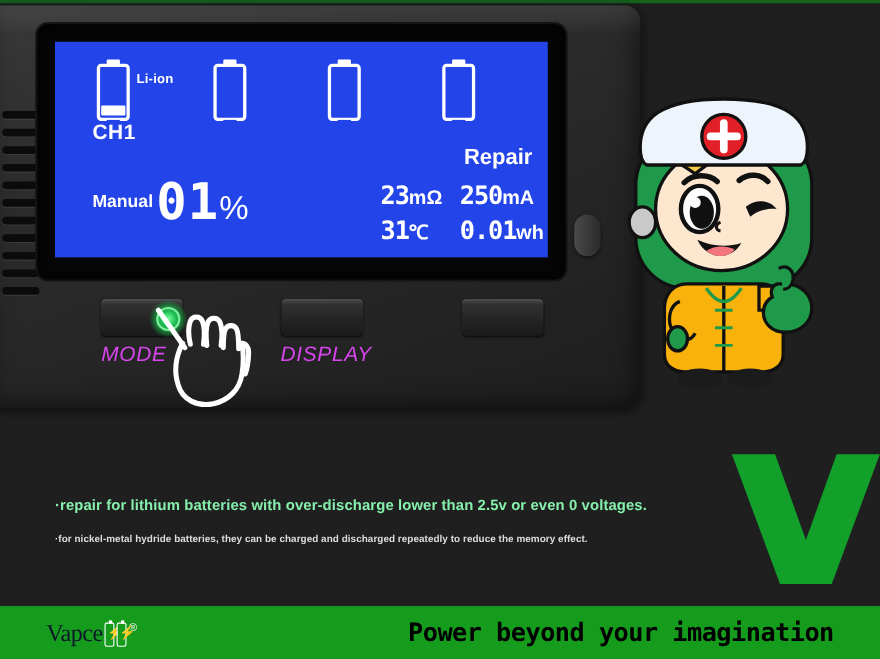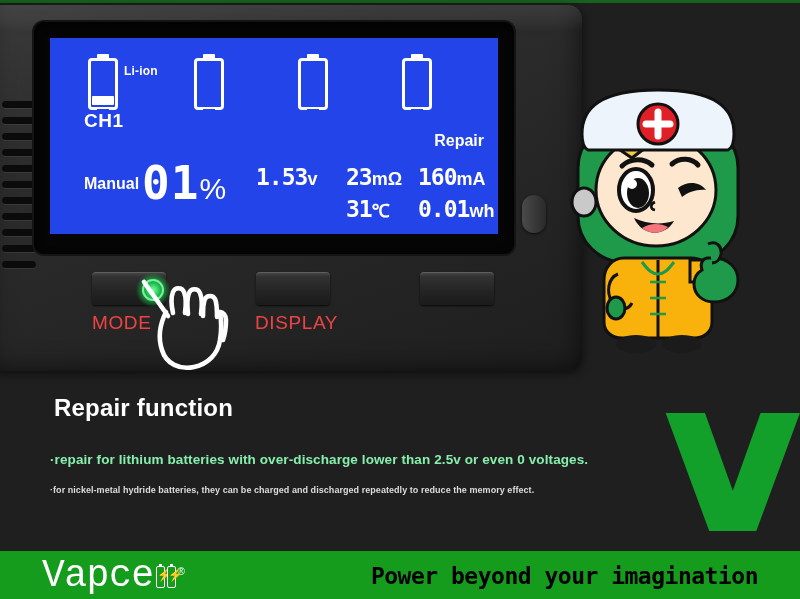--- a/index.html
+++ b/index.html
@@ -53,21 +53,21 @@
   .batt{position:absolute;top:16px;width:30px;height:56px;}
   .batt .cap{position:absolute;left:9px;top:0;width:12px;height:5px;background:#fff;border-radius:1px 1px 0 0;}
   .batt .body{position:absolute;left:0;top:4px;width:100%;height:52px;border:3px solid #fff;border-radius:4px;box-sizing:border-box;}
   .batt .notch{position:absolute;left:9px;bottom:-4px;width:12px;height:5px;background:#2244e8;}
   .batt .fill{position:absolute;left:4px;bottom:5px;width:22px;height:9px;background:#fff;border-radius:1px;}
 
   .b1{left:38px;} .b2{left:144px;} .b3{left:248px;} .b4{left:352px;}
 
   .liion{position:absolute;left:74px;top:26px;font-size:12px;font-weight:700;letter-spacing:.2px;}
   .ch1{position:absolute;left:34px;top:72px;font-size:19px;font-weight:600;letter-spacing:.5px;}
-  .repair-tag{position:absolute;right:14px;top:94px;font-size:16px;font-weight:600;}
+  .repair-tag{position:absolute;right:14px;top:94px;font-size:20px;font-weight:600;}
   .manual{position:absolute;left:34px;top:137px;font-size:16px;font-weight:600;}
 
   .pct{position:absolute;left:92px;top:122px;font-size:46px;line-height:46px;letter-spacing:1px;}
   .pct .seg{font-family:"DejaVu Sans Mono",monospace;font-weight:700;font-style:normal;}
   .pct .unit{font-size:30px;font-weight:400;}
 
   .col{position:absolute;font-size:23px;line-height:30px;}
   .col .seg{font-family:"DejaVu Sans Mono",monospace;font-weight:700;letter-spacing:-1px;}
   .col .u{font-family:"Liberation Sans",sans-serif;font-size:18px;font-weight:600;letter-spacing:0;}
   .c1{left:206px;top:124px;}
@@ -75,42 +75,42 @@
   .c3{left:368px;top:124px;}
 
   
   .btn{
      position:absolute;top:272px;width:74px;height:33px;border-radius:4px;
      background:linear-gradient(180deg,#4a4a4a 0%,#323232 14%,#232323 60%,#1b1b1b 100%);
      box-shadow:0 1px 2px rgba(0,0,0,.8), 0 1px 0 rgba(255,255,255,.12) inset;
   }
   .btn.b-mode{left:92px;} .btn.b-disp{left:256px;} .btn.b-curr{left:420px;}
 
-  .btn-label{position:absolute;top:312px;font-size:19px;color:#ef4444;letter-spacing:.6px;font-weight:400;}
+  .btn-label{position:absolute;top:312px;font-size:19px;color:#d946ef;letter-spacing:.6px;font-weight:400;font-style:italic;}
   .l-mode{left:92px;} .l-disp{left:243px;margin-left:12px;} .l-curr{left:408px;}
 
   .ripple{position:absolute;left:136px;top:273px;width:34px;height:34px;border-radius:50%;
      background:radial-gradient(circle,#7dffa0 0%,#1fc255 28%,rgba(20,160,60,.55) 54%,rgba(20,140,50,0) 72%);}
   .ripple:after{content:"";position:absolute;left:6px;top:6px;width:22px;height:22px;border-radius:50%;
      border:2px solid rgba(140,255,170,.85);box-sizing:border-box;}
 
   .cursor{position:absolute;left:126px;top:268px;width:108px;height:104px;}
 
   
   .mascot{position:absolute;left:538px;top:62px;width:240px;height:300px;}
 
   
   .headline{position:absolute;left:54px;top:394px;font-size:24px;font-weight:700;color:#fff;letter-spacing:.2px;}
   .bullet1{position:absolute;left:50px;top:452px;font-size:13.5px;font-weight:700;color:#86efac;letter-spacing:.1px;}
   .bullet2{position:absolute;left:50px;top:485px;font-size:9px;font-weight:700;color:#ddd;letter-spacing:.05px;}
 
   
   .footer{position:absolute;left:0;bottom:0;width:800px;height:48px;background:#159c1d;}
   .logo{position:absolute;left:42px;bottom:8px;height:34px;display:flex;align-items:flex-end;}
-  .logo-text{font-size:38px;font-weight:500;color:#ffffff;font-family:Liberation Mono, monospace;letter-spacing:-.5px;line-height:31px;}
+  .logo-text{font-size:22px;font-weight:500;color:#0f172a;font-family:Liberation Serif, serif;letter-spacing:-.5px;line-height:31px;}
   .logo-cells{display:flex;align-items:flex-end;gap:2px;margin-left:2px;margin-bottom:3px;}
   .cell{width:9px;height:22px;border:1.5px solid #fff;border-radius:2px;box-sizing:border-box;position:relative;background:#159c1d;}
   .cell:before{content:"";position:absolute;left:2.5px;top:-3px;width:3px;height:2.5px;background:#fff;}
   .bolt{position:absolute;left:1px;top:2px;font-size:12px;line-height:12px;color:#ffe100;}
   .reg{font-size:10px;color:#fff;margin-left:2px;margin-bottom:14px;}
   .tagline{position:absolute;right:42px;bottom:10px;font-size:23px;font-weight:700;color:#000000;
      font-family:"DejaVu Sans Mono",monospace;letter-spacing:-.5px;}
 </style>
 </head>
 <body>
@@ -173,37 +173,34 @@
     <div class="liion">Li-ion</div>
     <div class="ch1">CH1</div>
     <div class="repair-tag">Repair</div>
     <div class="manual">Manual</div>
 
     <div class="pct">
       <span class="seg">01</span><span class="unit">%</span>
     </div>
 
     <div class="col c1">
-      <div>
-        <span class="seg">1.53</span><span class="u">v</span>
-      </div>
     </div>
 
     <div class="col c2">
       <div>
         <span class="seg">23</span><span class="u">mΩ</span>
       </div>
       <div>
         <span class="seg">31</span><span class="u">℃</span>
       </div>
     </div>
 
     <div class="col c3">
       <div>
-        <span class="seg">160</span><span class="u">mA</span>
+        <span class="seg">250</span><span class="u">mA</span>
       </div>
       <div>
         <span class="seg">0.01</span><span class="u">wh</span>
       </div>
     </div>
   </div>
 
   <div class="btn b-mode"></div>
   <div class="btn b-disp"></div>
   <div class="btn b-curr"></div>
@@ -268,21 +265,20 @@
       <path d="M104 166 c8 7 20 6 26-1 c-8-4-18-4-26 1 z" fill="#f4767d"></path>
 
       <path d="M44 72 c0-26 18-44 76-44 c58 0 76 18 76 44 c0 8-2 14-6 16 H50 c-4-2-6-8-6-16 z" fill="#eef4fb" stroke="#111" stroke-width="3"></path>
       <circle cx="120" cy="62" r="20" fill="#e01f26" stroke="#111" stroke-width="3"></circle>
       <path d="M120 50 v24 M108 62 h24" stroke="#fff" stroke-width="7" stroke-linecap="round"></path>
 
       <ellipse cx="46" cy="140" rx="12" ry="14" fill="#c9c9c9" stroke="#111" stroke-width="3"></ellipse>
     </svg>
   </div>
 
-  <div class="headline">Repair function</div>
   <div class="bullet1">·repair for lithium batteries with over-discharge lower than 2.5v or even 0 voltages.</div>
   <div class="bullet2">·for nickel-metal hydride batteries, they can be charged and discharged repeatedly to reduce the memory effect.</div>
 
   <div class="footer">
     <div class="logo">
       <span class="logo-text">Vapce</span>
       <span class="logo-cells">
         <span class="cell">
             <span class="bolt">⚡</span>
           </span>

